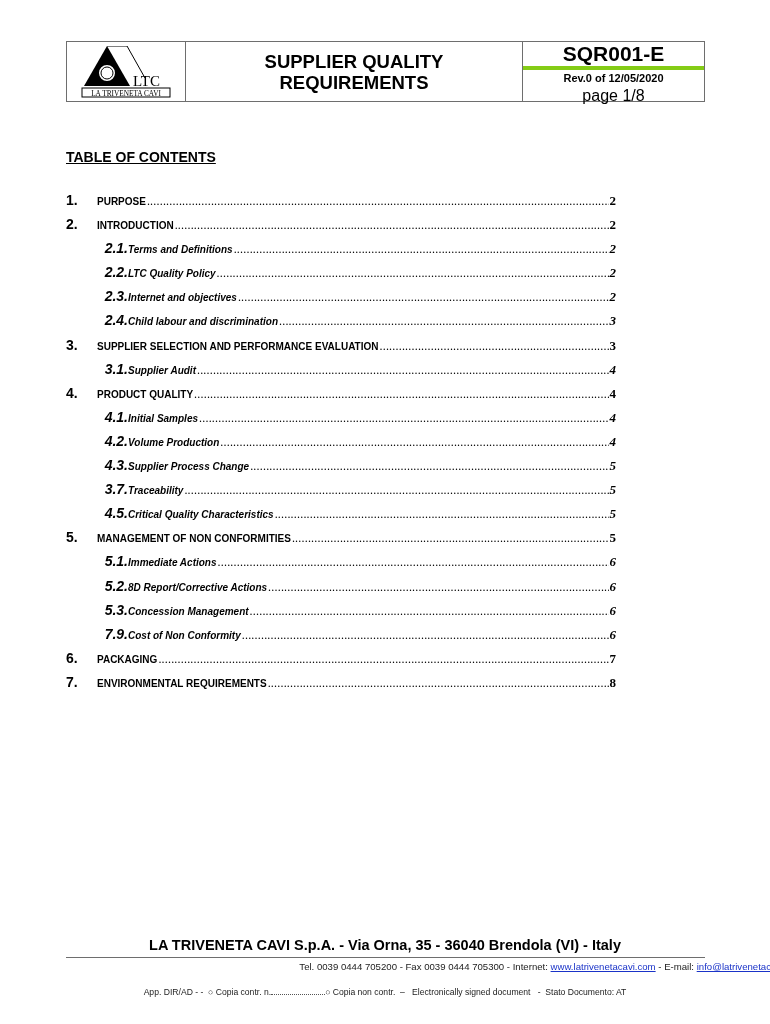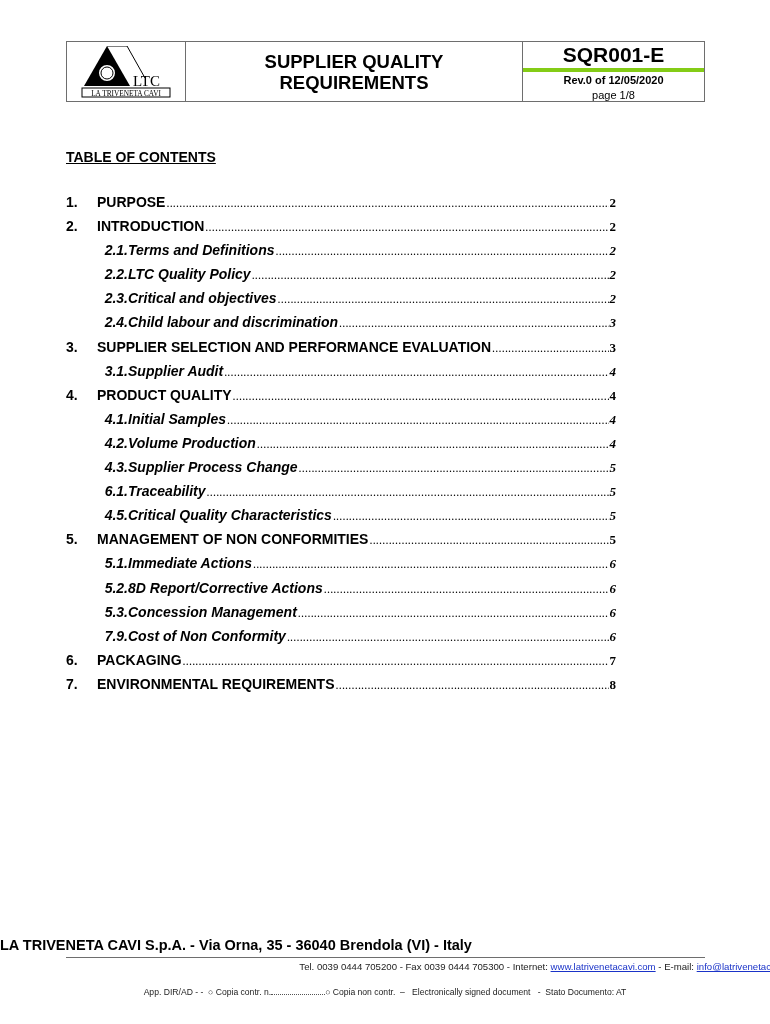--- a/index.html
+++ b/index.html
@@ -4,39 +4,39 @@
 <style>
   html, body { margin: 0; padding: 0; background: #ffffff; }
   body { width: 770px; height: 1024px; position: relative; overflow: hidden; font-family: "Liberation Sans", sans-serif; color: #000; }
 
   .hdr { position: absolute; left: 66px; top: 41px; width: 639px; height: 61px; border: 1px solid #6e6e6e; box-sizing: border-box; display: flex; }
   .hdr-logo { width: 118px; border-right: 1px solid #6e6e6e; position: relative; }
   .hdr-title { width: 336px; border-right: 1px solid #6e6e6e; display: flex; flex-direction: column; align-items: center; justify-content: center; font-weight: bold; font-size: 18.5px; line-height: 21px; text-align: center; }
   .hdr-right { flex: 1; display: flex; flex-direction: column; }
   .hdr-code { height: 30px; border-bottom: 4px solid #84cc16; display: flex; align-items: center; justify-content: center; font-weight: bold; font-size: 21px; }
   .hdr-rev { text-align: center; font-weight: bold; font-size: 11px; margin-top: 2px; }
-  .hdr-page { text-align: center; font-size: 11px; margin-top: 3px; }
+  .hdr-page { text-align: center; font-size: 16px; margin-top: 3px; }
 
   .logo-svg { position: absolute; left: 14px; top: 4px; }
 
   .toc-title { position: absolute; left: 66px; top: 149px; font-weight: bold; font-size: 14px; text-decoration: underline; }
 
   .toc { position: absolute; left: 66px; top: 170px; width: 550px; }
   .toc-row { display: flex; align-items: baseline; height: 24.1px; line-height: 24px; white-space: nowrap; }
   .toc-num { font-weight: bold; font-size: 14px; }
   .toc-row.lvl1 .toc-num { width: 31px; }
   .toc-row.lvl2 .toc-num { width: 44px; margin-left: 18px; font-style: italic; text-align: right; }
-  .toc-label { font-weight: bold; font-size: 14px; margin-top: 20px; }
+  .toc-label { font-weight: bold; font-size: 10px; margin-top: 20px; }
   .toc-row.lvl2 .toc-label { font-style: italic; }
   .toc-dots { flex: 1; overflow: hidden; font-size: 12px; letter-spacing: 0.2px; font-family: "Liberation Serif", serif; margin: 0 1px; }
   .toc-dots::before { content: "........................................................................................................................................................................................................................"; }
   .toc-page { font-family: "Liberation Serif", serif; font-weight: bold; font-size: 13px; }
   .toc-row.lvl2 .toc-page { font-style: italic; }
 
-  .ftr-company { position: absolute; left: 0; width: 770px; top: 937px; text-align: left; font-weight: bold; font-size: 14.5px; }
+  .ftr-company { position: absolute; left: 0; width: 770px; top: 937px; text-align: center; font-weight: bold; font-size: 14.5px; }
   .ftr-line { position: absolute; left: 66px; top: 957px; width: 639px; height: 1px; background: #6e6e6e; }
   .ftr-contact { position: absolute; left: 0; width: 770px; top: 961px; text-align: right; font-size: 9.6px; color: #222; padding-left: 34px; }
   .ftr-contact a { color: #1a33c8; text-decoration: underline; }
   .ftr-app { position: absolute; left: 0; width: 770px; top: 986px; text-align: center; font-size: 8.6px; color: #222; white-space: pre; }
   .blank { display: inline-block; width: 54px; border-bottom: 1px dotted #555; height: 8px; vertical-align: baseline; }
 </style>
 </head>
 <body>
 
 <div class="hdr">
@@ -85,21 +85,21 @@
       <span class="toc-page">2</span>
     </div>
     <div class="toc-row lvl2">
       <span class="toc-num">2.2.</span>
       <span class="toc-label">LTC Quality Policy</span>
       <span class="toc-dots"></span>
       <span class="toc-page">2</span>
     </div>
     <div class="toc-row lvl2">
       <span class="toc-num">2.3.</span>
-      <span class="toc-label">Critical and objectives</span>
+      <span class="toc-label">Internet and objectives</span>
       <span class="toc-dots"></span>
       <span class="toc-page">2</span>
     </div>
     <div class="toc-row lvl2">
       <span class="toc-num">2.4.</span>
       <span class="toc-label">Child labour and discrimination</span>
       <span class="toc-dots"></span>
       <span class="toc-page">3</span>
     </div>
     <div class="toc-row lvl1">
@@ -132,21 +132,21 @@
       <span class="toc-dots"></span>
       <span class="toc-page">4</span>
     </div>
     <div class="toc-row lvl2">
       <span class="toc-num">4.3.</span>
       <span class="toc-label">Supplier Process Change</span>
       <span class="toc-dots"></span>
       <span class="toc-page">5</span>
     </div>
     <div class="toc-row lvl2">
-      <span class="toc-num">6.1.</span>
+      <span class="toc-num">3.7.</span>
       <span class="toc-label">Traceability</span>
       <span class="toc-dots"></span>
       <span class="toc-page">5</span>
     </div>
     <div class="toc-row lvl2">
       <span class="toc-num">4.5.</span>
       <span class="toc-label">Critical Quality Characteristics</span>
       <span class="toc-dots"></span>
       <span class="toc-page">5</span>
     </div>

